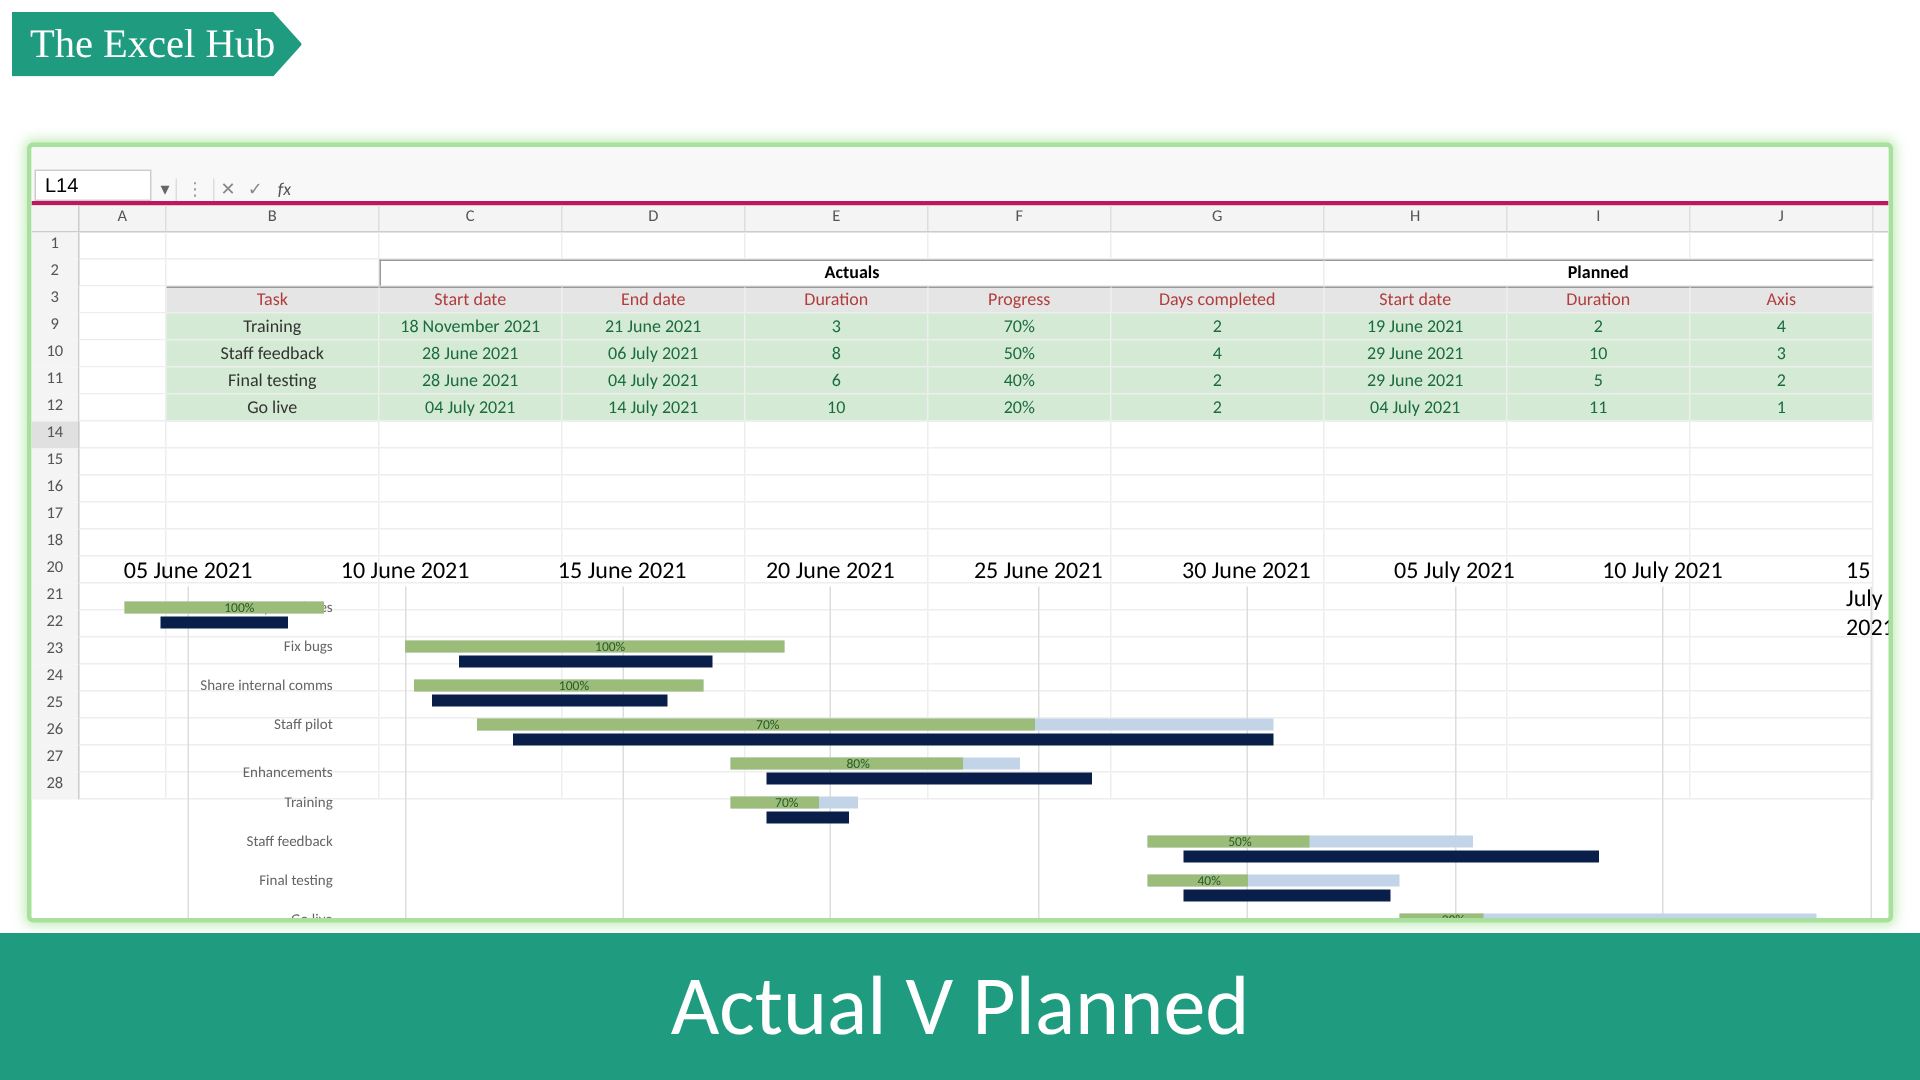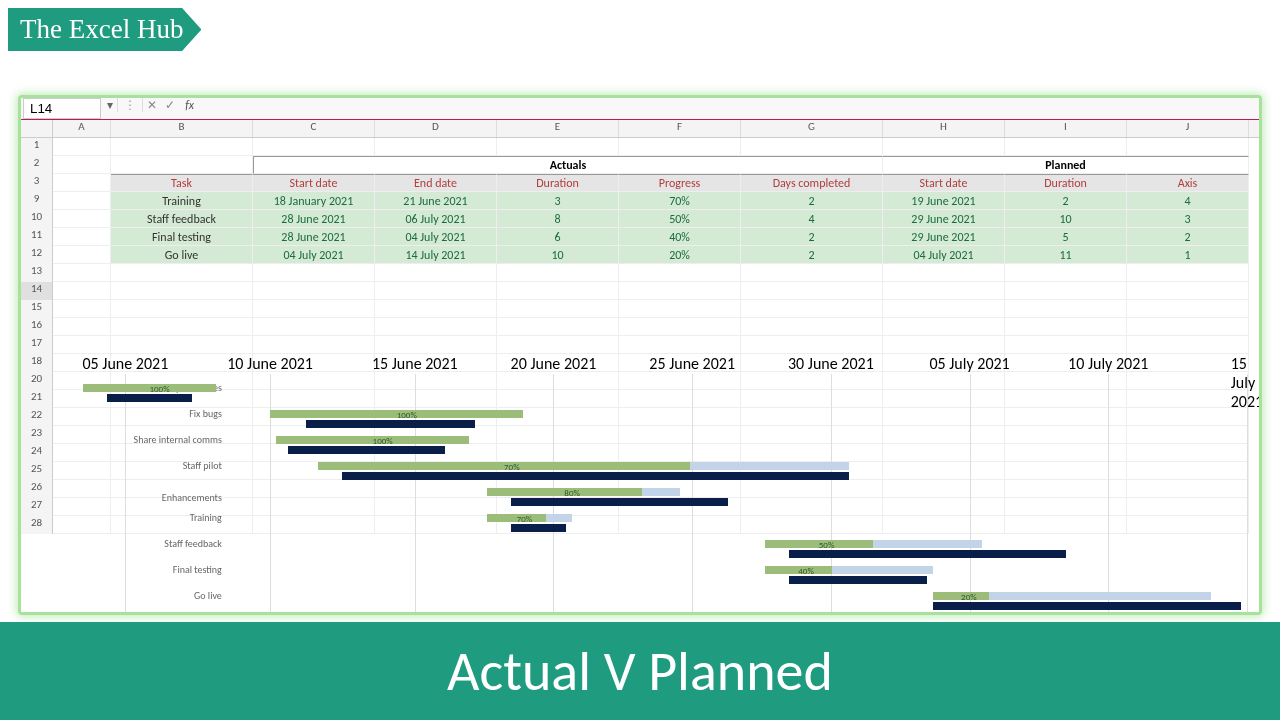--- a/index.html
+++ b/index.html
@@ -2,21 +2,21 @@
 <html><head>
 <meta charset="utf-8">
 <style>
   * { box-sizing: border-box; margin: 0; padding: 0; }
   body { font-family: Calibri, Arial, sans-serif; background: #fff; width: 1280px; height: 720px; overflow: hidden; }
   
   .logo { position: absolute; top: 8px; left: 8px; background: #1f9b80; color: #fff; padding: 6px 18px 6px 12px; font-family: "Brush Script MT", cursive; font-size: 27px; clip-path: polygon(0 0, 90% 0, 100% 50%, 90% 100%, 0 100%); }
   
   .excel-frame { position: absolute; top: 95px; left: 18px; right: 18px; bottom: 105px; border: 3px solid #a8e09d; border-radius: 4px; box-shadow: 0 0 8px 2px rgba(140, 220, 120, 0.5); background: #fff; overflow: hidden; }
   
-  .namebox-row { display: flex; align-items: flex-start; height: 22px; border-bottom: 1px solid #be185d; font-size: 12px; padding-left: 2px; background:#f8f8f8; }
+  .namebox-row { display: flex; align-items: flex-end; height: 39px; border-bottom: 3px solid #be185d; font-size: 12px; padding-left: 2px; background:#f8f8f8; }
   .namebox { width: 78px; border: 1px solid #ccc; padding: 2px 6px; background: #fff; margin-right: 2px;}
   .namebox-dd { color:#666; padding:0 4px; cursor:pointer;}
   .fx-div { color:#999; padding:0 6px; border-left:1px solid #ddd; border-right:1px solid #ddd;}
   .fx-ic { color:#888; padding:0 4px;}
   .fx-label { padding: 0 6px; font-style: italic; color:#555;}
   .fx-input { flex:1; border:none; background:transparent; padding:2px;}
   
   .grid { position: relative; }
   .col-headers { display:flex; height:18px; font-size:11px; color:#555; background:#f4f4f4; border-bottom:1px solid #ccc;}
   .col-headers div { text-align:center; border-right:1px solid #ddd;}
@@ -113,21 +113,21 @@
       <div class="cell cH">Start date</div>
       <div class="cell cI">Duration</div>
       <div class="cell cJ">Axis</div>
     </div>
 
     <div id="data-rows">
         <div class="row data-row">
           <div class="rowh">9</div>
     <div class="cell cA" style="background:#fff;"></div>
     <div class="cell cB">Training</div>
-    <div class="cell cC">18 January 2021</div>
+    <div class="cell cC">18 November 2021</div>
     <div class="cell cD">21 June 2021</div>
     <div class="cell cE">3</div>
     <div class="cell cF">70%</div>
     <div class="cell cG">2</div>
     <div class="cell cH">19 June 2021</div>
     <div class="cell cI">2</div>
     <div class="cell cJ">4</div>
         </div>
         <div class="row data-row">
           <div class="rowh">10</div>
@@ -163,33 +163,20 @@
     <div class="cell cD">14 July 2021</div>
     <div class="cell cE">10</div>
     <div class="cell cF">20%</div>
     <div class="cell cG">2</div>
     <div class="cell cH">04 July 2021</div>
     <div class="cell cI">11</div>
     <div class="cell cJ">1</div>
         </div>
       </div>
 
-    <div class="row">
-        <div class="rowh">13</div>
-      <div class="cell cA"></div>
-        <div class="cell cB"></div>
-        <div class="cell cC"></div>
-        <div class="cell cD"></div>
-        <div class="cell cE"></div>
-        <div class="cell cF"></div>
-        <div class="cell cG"></div>
-        <div class="cell cH"></div>
-        <div class="cell cI"></div>
-        <div class="cell cJ"></div>
-    </div>
 
     <div class="row row14">
         <div class="rowh">14</div>
       <div class="cell cA"></div>
         <div class="cell cB"></div>
         <div class="cell cC"></div>
         <div class="cell cD"></div>
         <div class="cell cE"></div>
         <div class="cell cF"></div>
         <div class="cell cG"></div>

